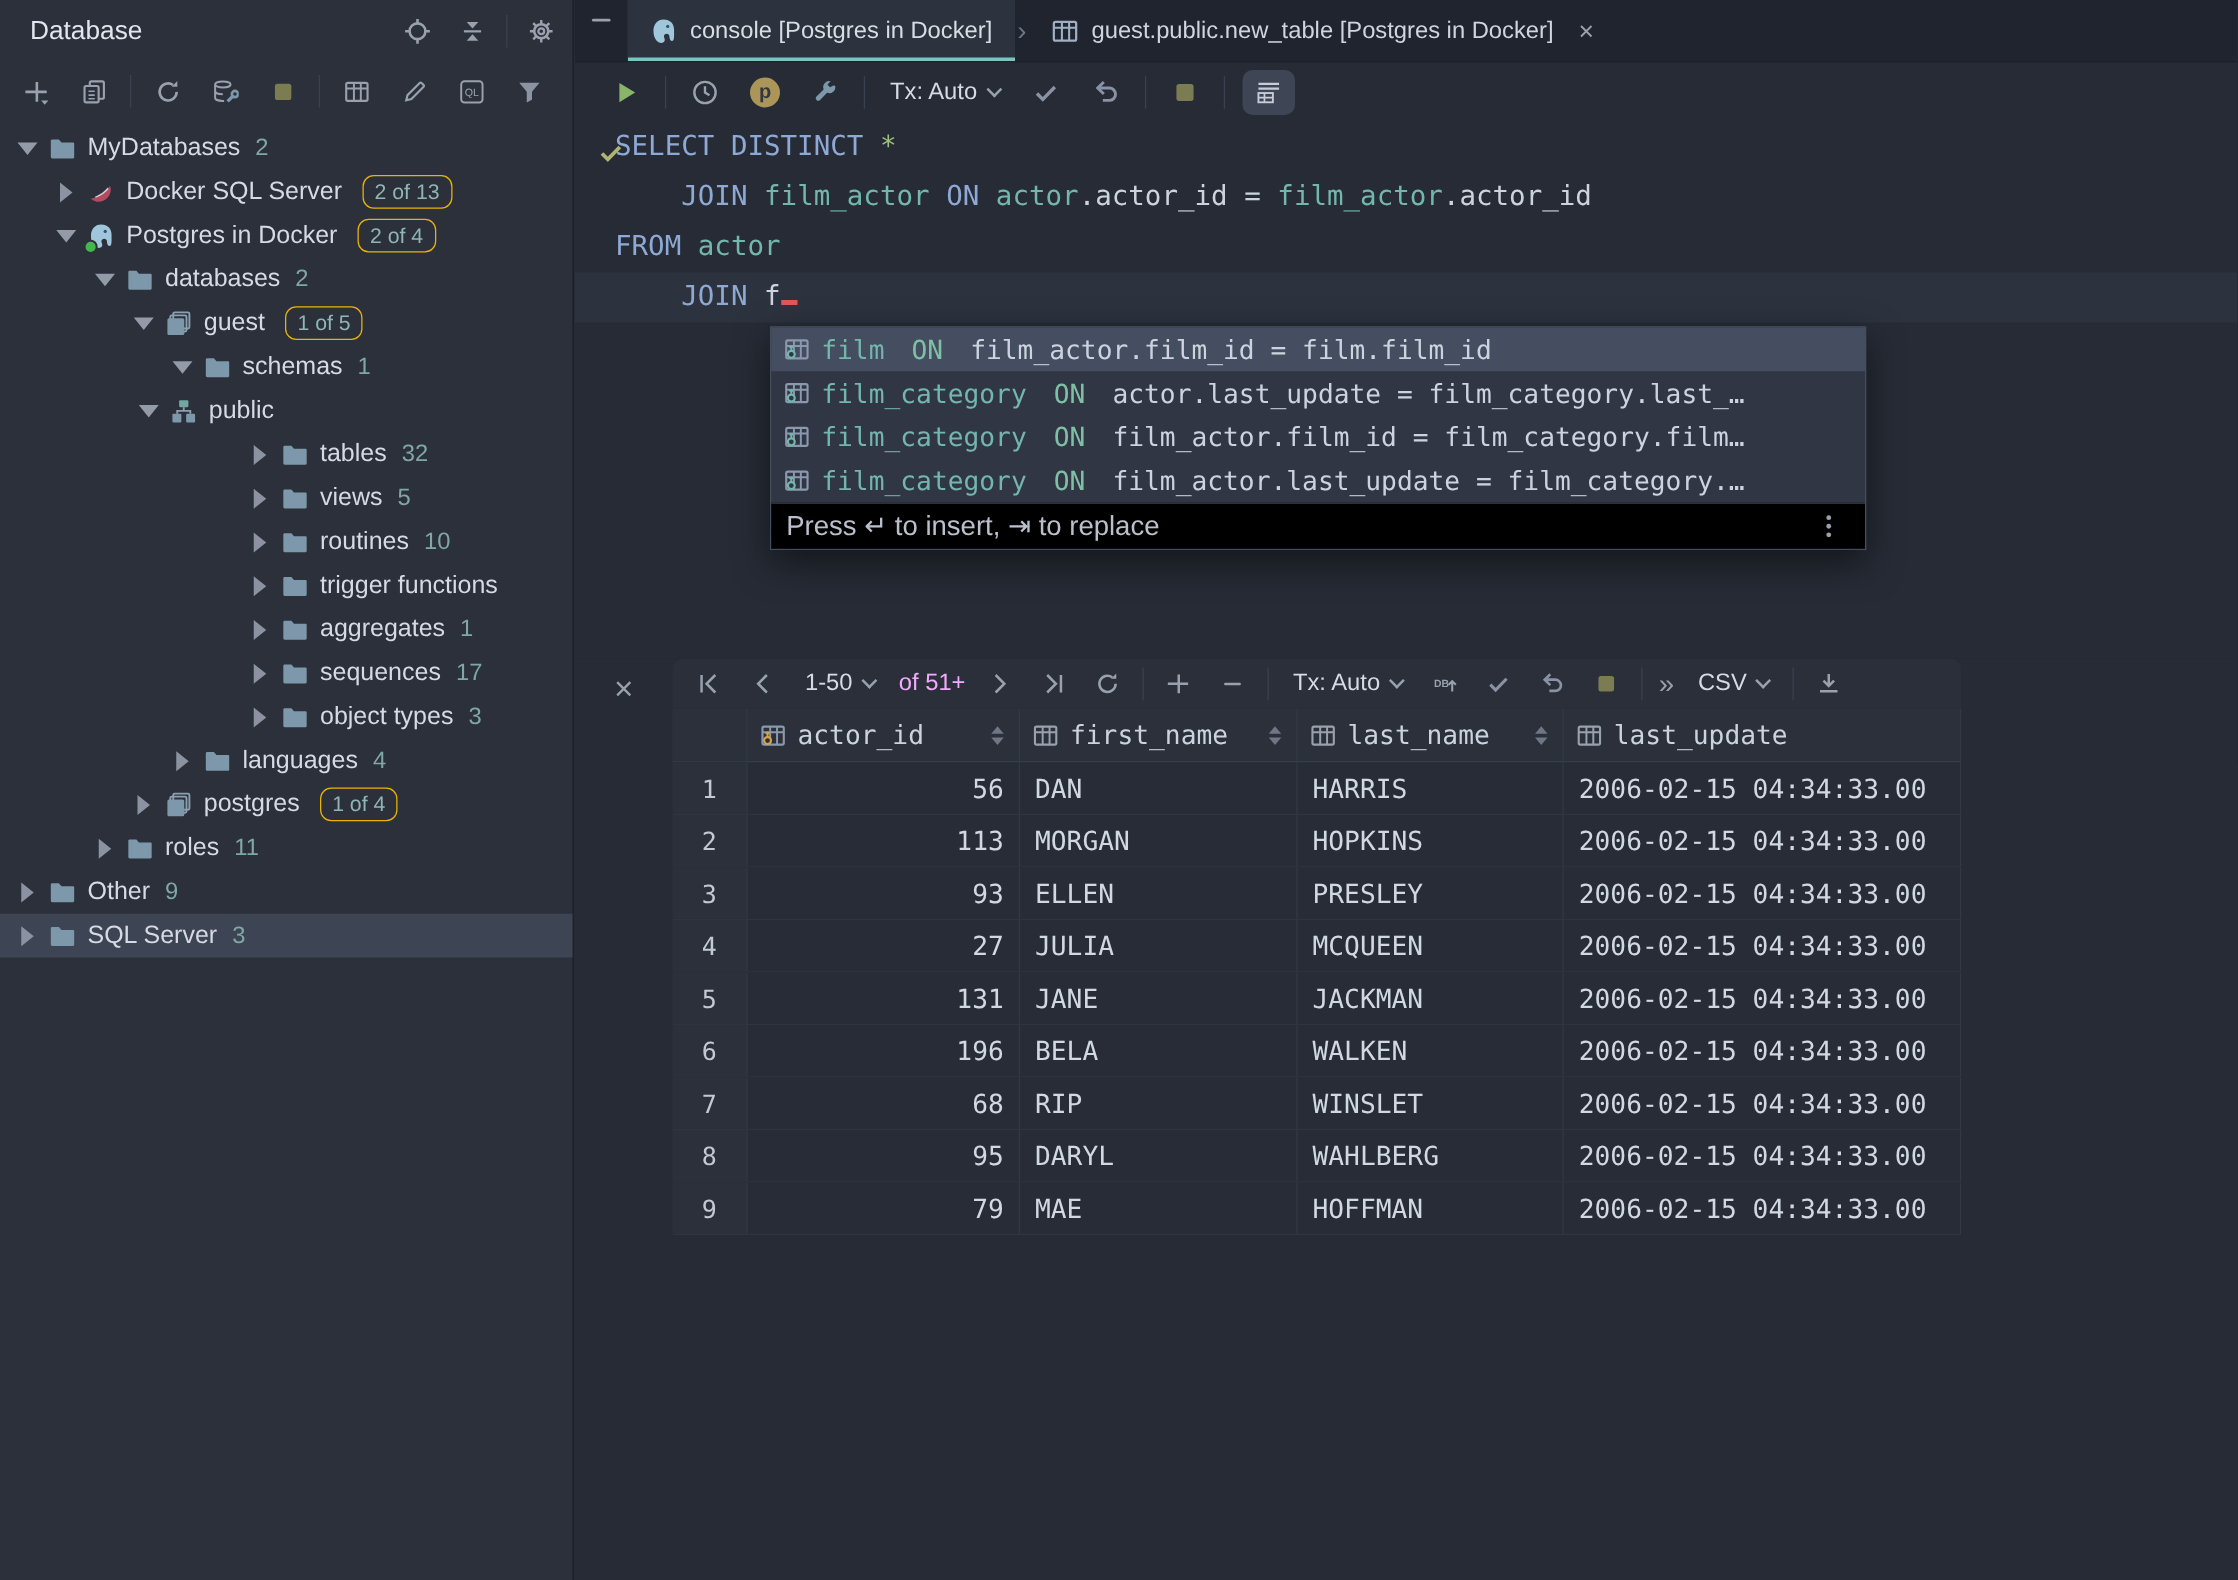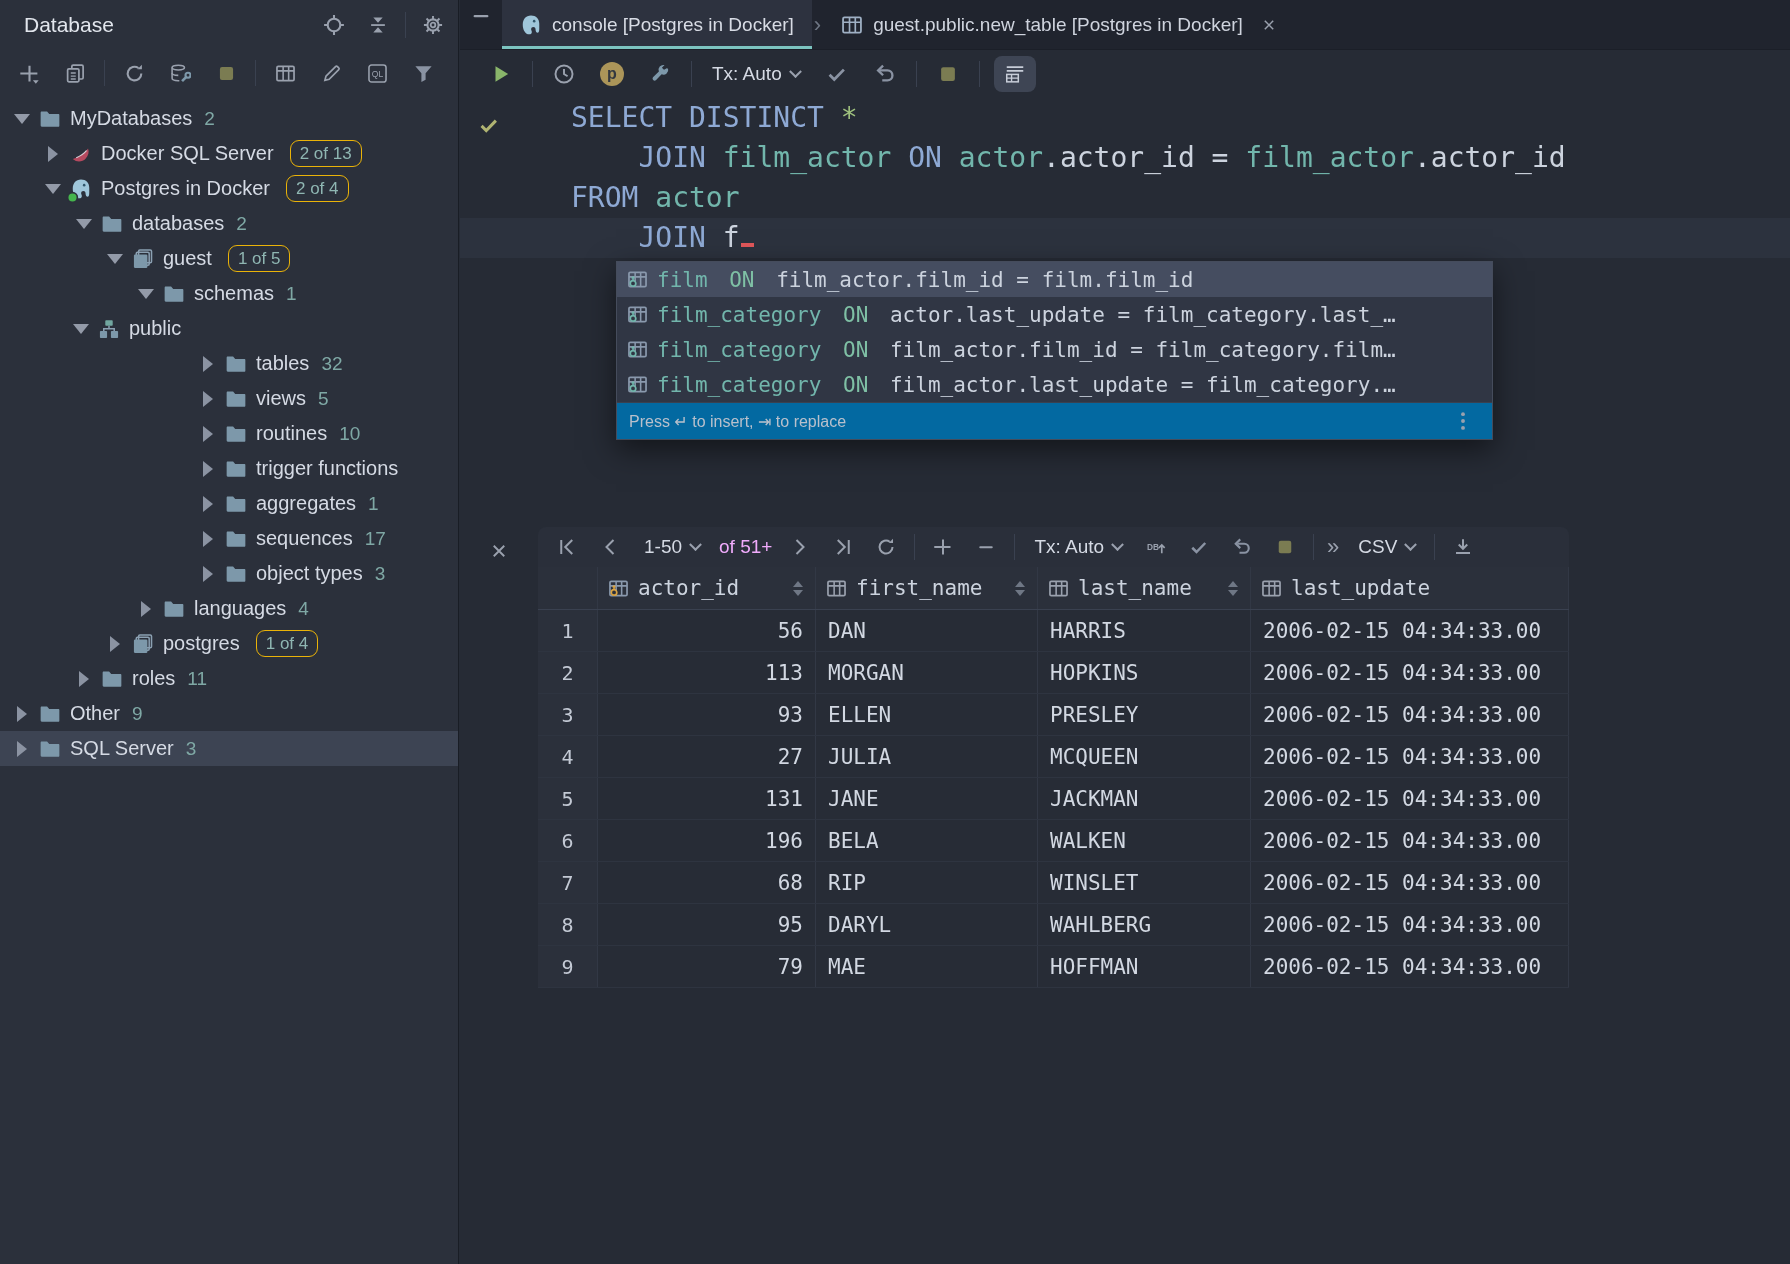--- a/index.html
+++ b/index.html
@@ -54,39 +54,39 @@
   .tx { display:flex; align-items:center; gap:9px; padding:0 6px; }
   .tx-label { font-size:19px; color:#d5dae4; }
   .chev { width:9px; height:9px; border-right:2px solid #9aa1ae; border-bottom:2px solid #9aa1ae;
     transform:rotate(45deg) translate(-2px,-2px); }
   .pcircle { width:24px; height:24px; border-radius:50%; background:#ab9559; color:#33383f;
     display:flex; align-items:center; justify-content:center; font-size:16px; font-weight:700; }
   .toggled { background:#3e4554; border-radius:8px; width:42px; height:36px; }
 
   
   .editor { position:relative; height:429px; background:#262b35; }
-  .code-line { position:relative; height:40px; line-height:40px; padding-left:111px;
-    font-family:"DejaVu Sans Mono", monospace; font-size:28px; white-space:pre; color:#ccd3de; }
+  .code-line { position:relative; height:40px; line-height:40px; padding-left:32px;
+    font-family:"DejaVu Sans Mono", monospace; font-size:22px; white-space:pre; color:#ccd3de; }
   .code-line.current { background:#2c323e; }
   .gutter-ic { position:absolute; left:18px; top:9px; width:22px; height:22px; }
   .gutter-ic svg { width:22px; height:22px; }
   .tk-kw { color:#8ea9d4; } .tk-tbl { color:#72b6ac; } .tk-pl { color:#ccd3de; }
   .tk-star { color:#9fc17e; }
   .tk-cursor { display:inline-block; width:13px; height:4px; background:#e0575a;
     vertical-align:baseline; margin-left:1px; }
 
   .popup { position:absolute; left:156px; top:163px; width:877px; background:#303644;
     border:1px solid #454c5c; box-shadow:0 10px 28px rgba(0,0,0,.5); z-index:5; }
   .pop-row { height:35px; display:flex; align-items:center; gap:9px; padding:0 10px;
     font-family:"DejaVu Sans Mono", monospace; font-size:21px; white-space:pre; overflow:hidden; }
   .pop-row.sel { background:#454d60; }
   .pop-row .t-icon, .pop-row .t-icon svg { width:21px; height:21px; }
   .pop-name { color:#72b6ac; } .pop-on { color:#7fc0a5; } .pop-expr { color:#ccd3de; }
   .pop-footer { height:37px; display:flex; align-items:center; padding:0 12px; gap:8px;
-    color:#b9c0cc; font-size:16px; background:#0369a1; border-top:1px solid #3a4150; }
+    color:#b9c0cc; font-size:22px; background:#000000; border-top:1px solid #3a4150; }
   .pop-footer .spacer { flex:1; }
 
   
   .results { position:absolute; left:0; top:527px; right:0; bottom:0; background:#262b35; }
   .res-close { position:absolute; left:22px; top:8px; }
   .res-close svg { width:20px; height:20px; }
   .res-toolbar { position:absolute; left:78px; top:0; width:1031px; height:40px;
     background:#2a2f3a; border-radius:8px 8px 0 0; display:flex; align-items:center;
     gap:13px; padding:0 14px; color:#9aa1ae; }
   .res-toolbar .ibtn { width:30px; height:30px; }
@@ -275,21 +275,21 @@
             <i class="arr-exp"></i>
           </span>
           <span class="t-icon">
             <svg viewBox="0 0 16 16" xmlns="http://www.w3.org/2000/svg">
               <path d="M1.2 3.4c0-.4.3-.8.8-.8h3.9l1.5 1.7h6.7c.4 0 .7.3.7.7v7.9c0 .4-.3.7-.7.7H2a.8.8 0 0 1-.8-.8V3.4z" fill="#7d98aa"></path>
             </svg>
           </span>
           <span class="t-label">schemas</span>
           <span class="t-count">1</span>
         </div>
-        <div class="tree-row" style="padding-left: 73px; text-align: right;">
+        <div class="tree-row" style="padding-left: 111px; text-align: right;">
           <span class="arrbox">
             <i class="arr-exp"></i>
           </span>
           <span class="t-icon">
             <svg viewBox="0 0 16 16" xmlns="http://www.w3.org/2000/svg">
               <path d="M4.2 9.4V7.8h7.6v1.6M8 7.8V5.6" stroke="#8ba0b2" stroke-width="1.1" fill="none"></path>
               <rect x="5.3" y="1.6" width="5.4" height="4" rx=".6" fill="#72a7a0"></rect>
               <rect x="1.4" y="9.4" width="5.2" height="5.2" rx=".6" fill="#7d98aa"></rect>
               <rect x="9.4" y="9.4" width="5.2" height="5.2" rx=".6" fill="#7d98aa"></rect>
             </svg>

